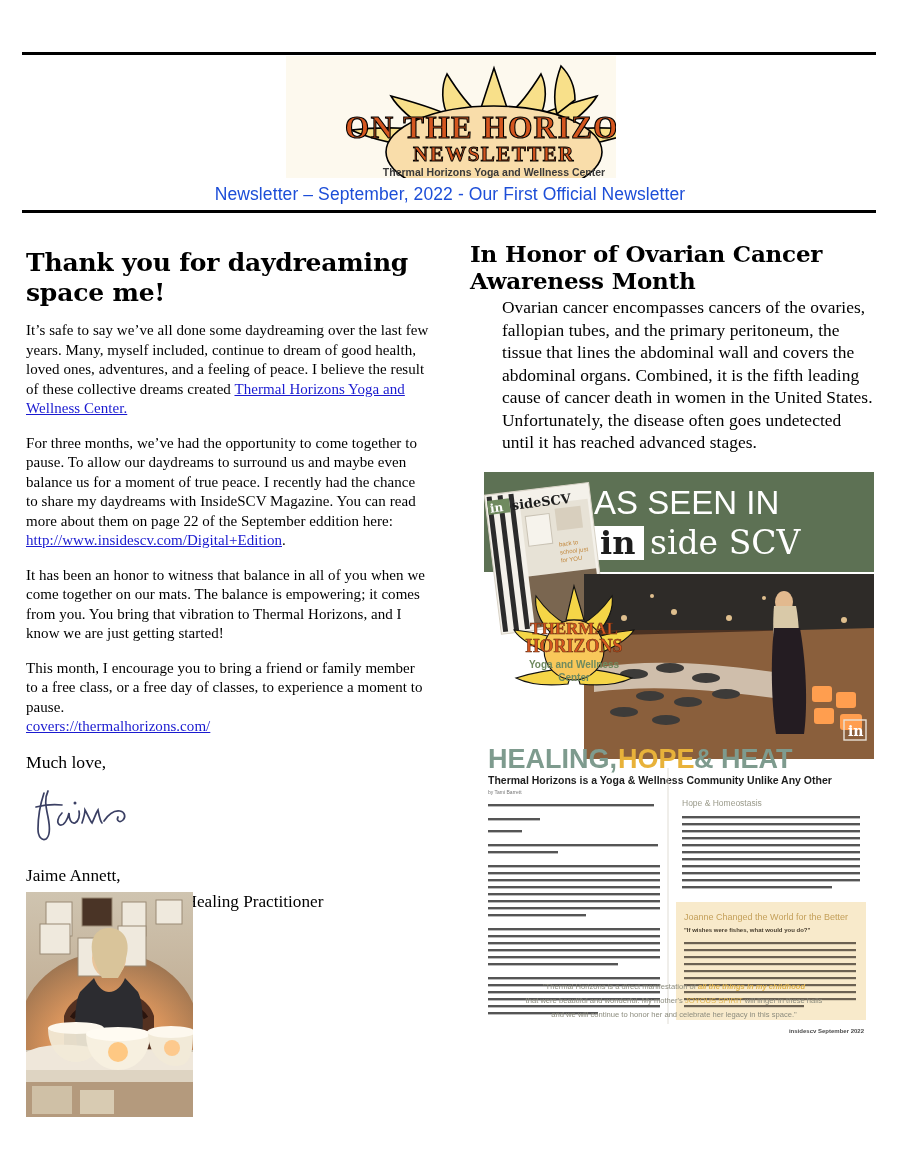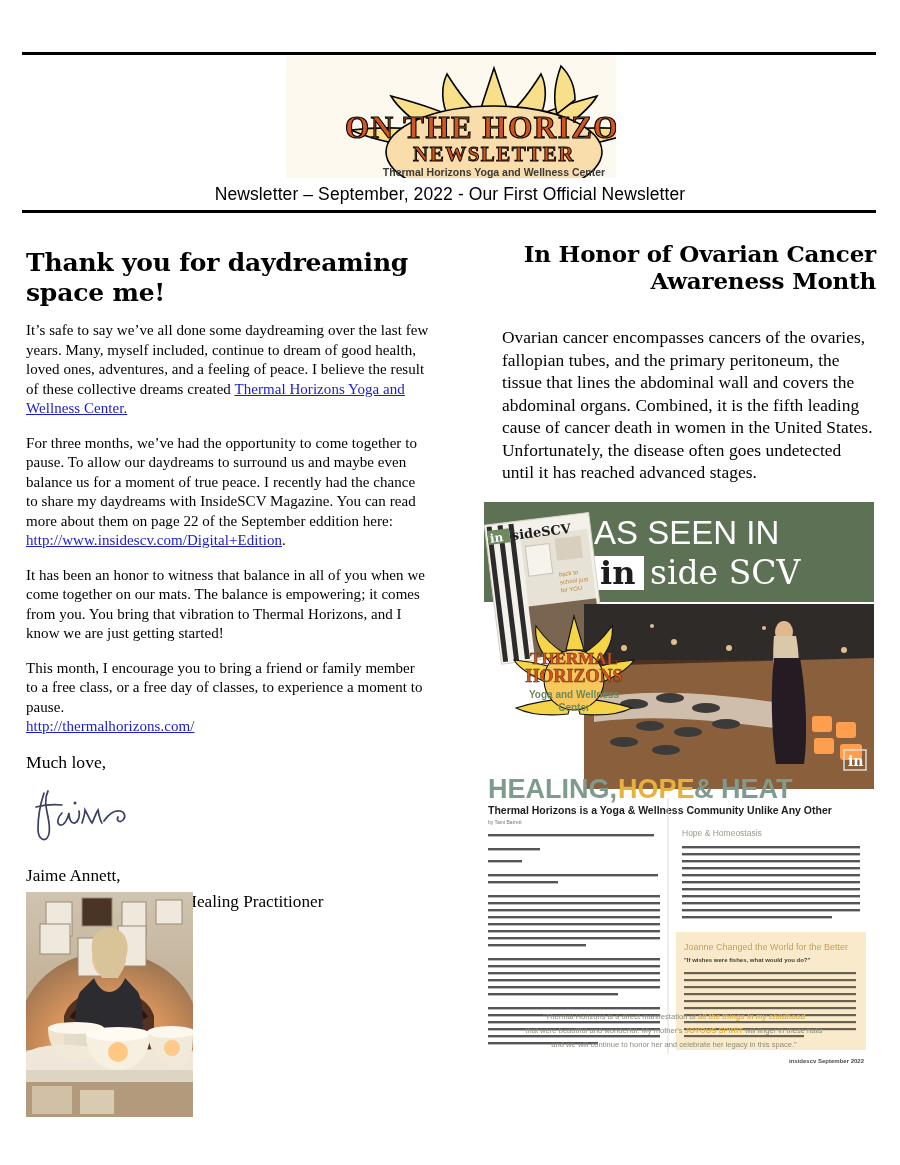--- a/index.html
+++ b/index.html
@@ -39,21 +39,21 @@
   }
   .logo-svg { display: block; width: 330px; height: 122px; }
 
   .masthead-sub {
     position: absolute;
     left: 0; top: 184px;
     width: 900px;
     text-align: center;
     font-family: "Liberation Sans", sans-serif;
     font-size: 17.5px;
-    color: #000000;
+    color: #1d4ed8;
     letter-spacing: 0.1px;
   }
 
   
   .col-left {
     position: absolute;
     left: 26px; top: 248px;
     width: 404px;
   }
   .col-right {
@@ -63,21 +63,21 @@
   }
 
   h1.headline {
     font-family: "DejaVu Serif", "Liberation Serif", serif;
     font-weight: bold;
     font-size: 25px;
     line-height: 1.18;
     margin: 0 0 14px 0;
     letter-spacing: -0.2px;
   }
-  h1.headline.center { text-align: right; font-size: 23px; margin-bottom: 32px; }
+  h1.headline.center { text-align: left; font-size: 23px; margin-bottom: 2px; }
 
   p.body {
     font-family: "Liberation Serif", serif;
     font-size: 15px;
     line-height: 1.30;
     margin: 0 0 15px 0;
     letter-spacing: 0.05px;
   }
   .col-right p.body { font-size: 17.4px; line-height: 1.29; margin-left: 32px; }
 
@@ -154,21 +154,21 @@
   <div class="col-left">
 
     <h1 class="headline">Thank you for daydreaming space me!</h1>
 
     <p class="body"><span>It’s safe to say we’ve all done some daydreaming over the last few years. Many, myself included, continue to dream of good health, loved ones, adventures, and a feeling of peace. I believe the result of these collective dreams created </span><a class="link" href="#">Thermal Horizons Yoga and Wellness Center.</a></p>
 
     <p class="body"><span>For three months, we’ve had the opportunity to come together to pause. To allow our daydreams to surround us and maybe even balance us for a moment of true peace. I recently had the chance to share my daydreams with InsideSCV Magazine. You can read more about them on page 22 of the September eddition here: </span><a class="link" href="#">http://www.insidescv.com/Digital+Edition</a><span>.</span></p>
 
     <p class="body">It has been an honor to witness that balance in all of you when we come together on our mats. The balance is empowering; it comes from you. You bring that vibration to Thermal Horizons, and I know we are just getting started!</p>
 
-    <p class="body"><span>This month, I encourage you to bring a friend or family member to a free class, or a free day of classes, to experience a moment to pause.</span><br><a class="link" href="#">http://thermalhorizons.com/</a></p>
+    <p class="body"><span>This month, I encourage you to bring a friend or family member to a free class, or a free day of classes, to experience a moment to pause.</span><br><a class="link" href="#">covers://thermalhorizons.com/</a></p>
 
     <p class="signoff">Much love,</p>
 
     <div class="sig-img">
       <svg width="130" height="62" viewBox="0 0 130 62" xmlns="http://www.w3.org/2000/svg">
         <g fill="none" stroke="#3a3f63" stroke-width="1.7" stroke-linecap="round">
           <path d="M16 10 C12 22 10 36 10 46 C10 54 14 58 18 56 C22 53 22 44 20 34
                    C18 24 16 16 20 8"></path>
           <path d="M8 24 C16 22 26 21 34 22"></path>
           <path d="M34 30 C30 34 28 40 32 42 C36 43 40 36 41 30 C41 36 43 41 47 40
@@ -400,21 +400,21 @@
           <text x="200" y="529" text-anchor="middle" font-family="Liberation Sans, sans-serif" font-size="0" fill="#000">.</text>
         </g>
 
         <line x1="194" y1="300" x2="194" y2="556" stroke="#e0ddd5" stroke-width="1"></line>
       </svg>
 
       <div style="position:absolute;left:0;bottom:18px;width:400px;text-align:center;
                   font-family:'Liberation Sans',sans-serif;font-size:7.6px;
                   line-height:1.85;color:#8c8c7e;">
         <div><span>"Thermal Horizons is a direct manifestation of </span><span style="color:#e0b44e;font-weight:bold;font-style:italic;margin-top:48px;">all the things in my childhood</span></div>
-        <div><span>that were beautiful and wonderful. My mother's </span><span style="color:#e0b44e;font-weight:bold;">JOYOUS SPIRIT</span><span> will linger in these halls</span></div>
+        <div><span>that were beautiful and wonderful. My mother's </span><span style="color:#e0b44e;font-weight:normal;">JOYOUS SPIRIT</span><span> will linger in these halls</span></div>
         <div>and we will continue to honor her and celebrate her legacy in this space."</div>
       </div>
 
       <div style="position:absolute;right:10px;bottom:6px;
                   font-family:'Liberation Sans',sans-serif;font-size:6px;
                   font-weight:bold;color:#4a4a4a;">insidescv September 2022</div>
     </div>
 
   </div>
 

